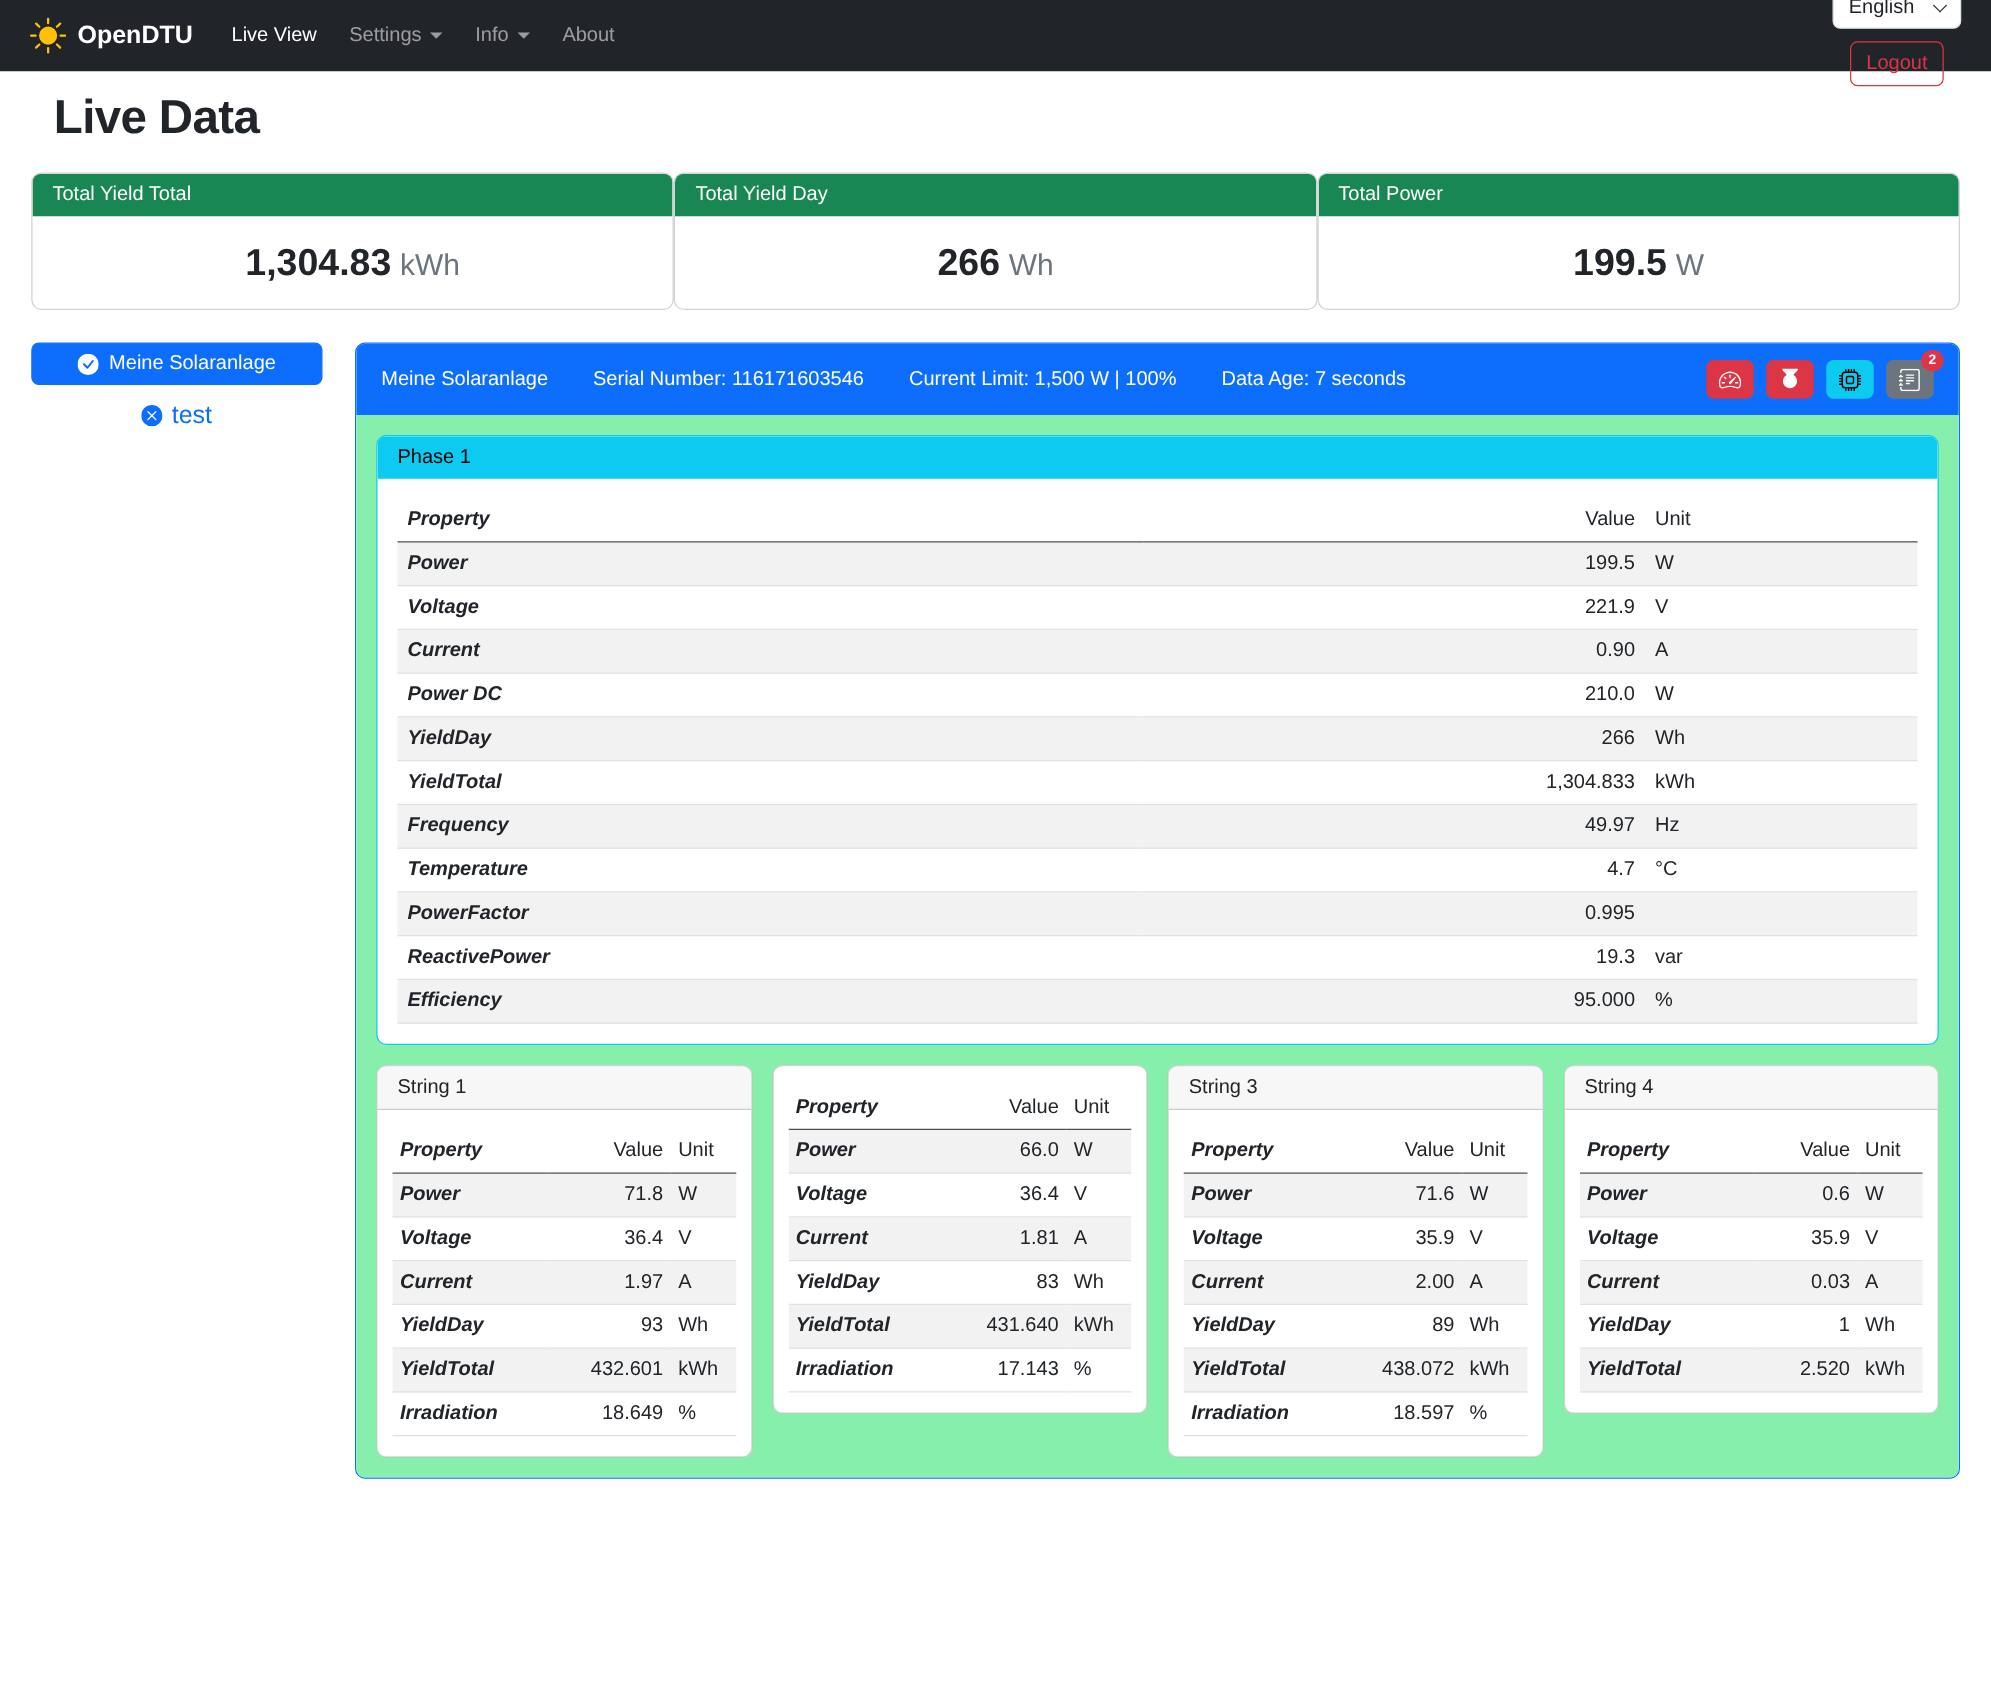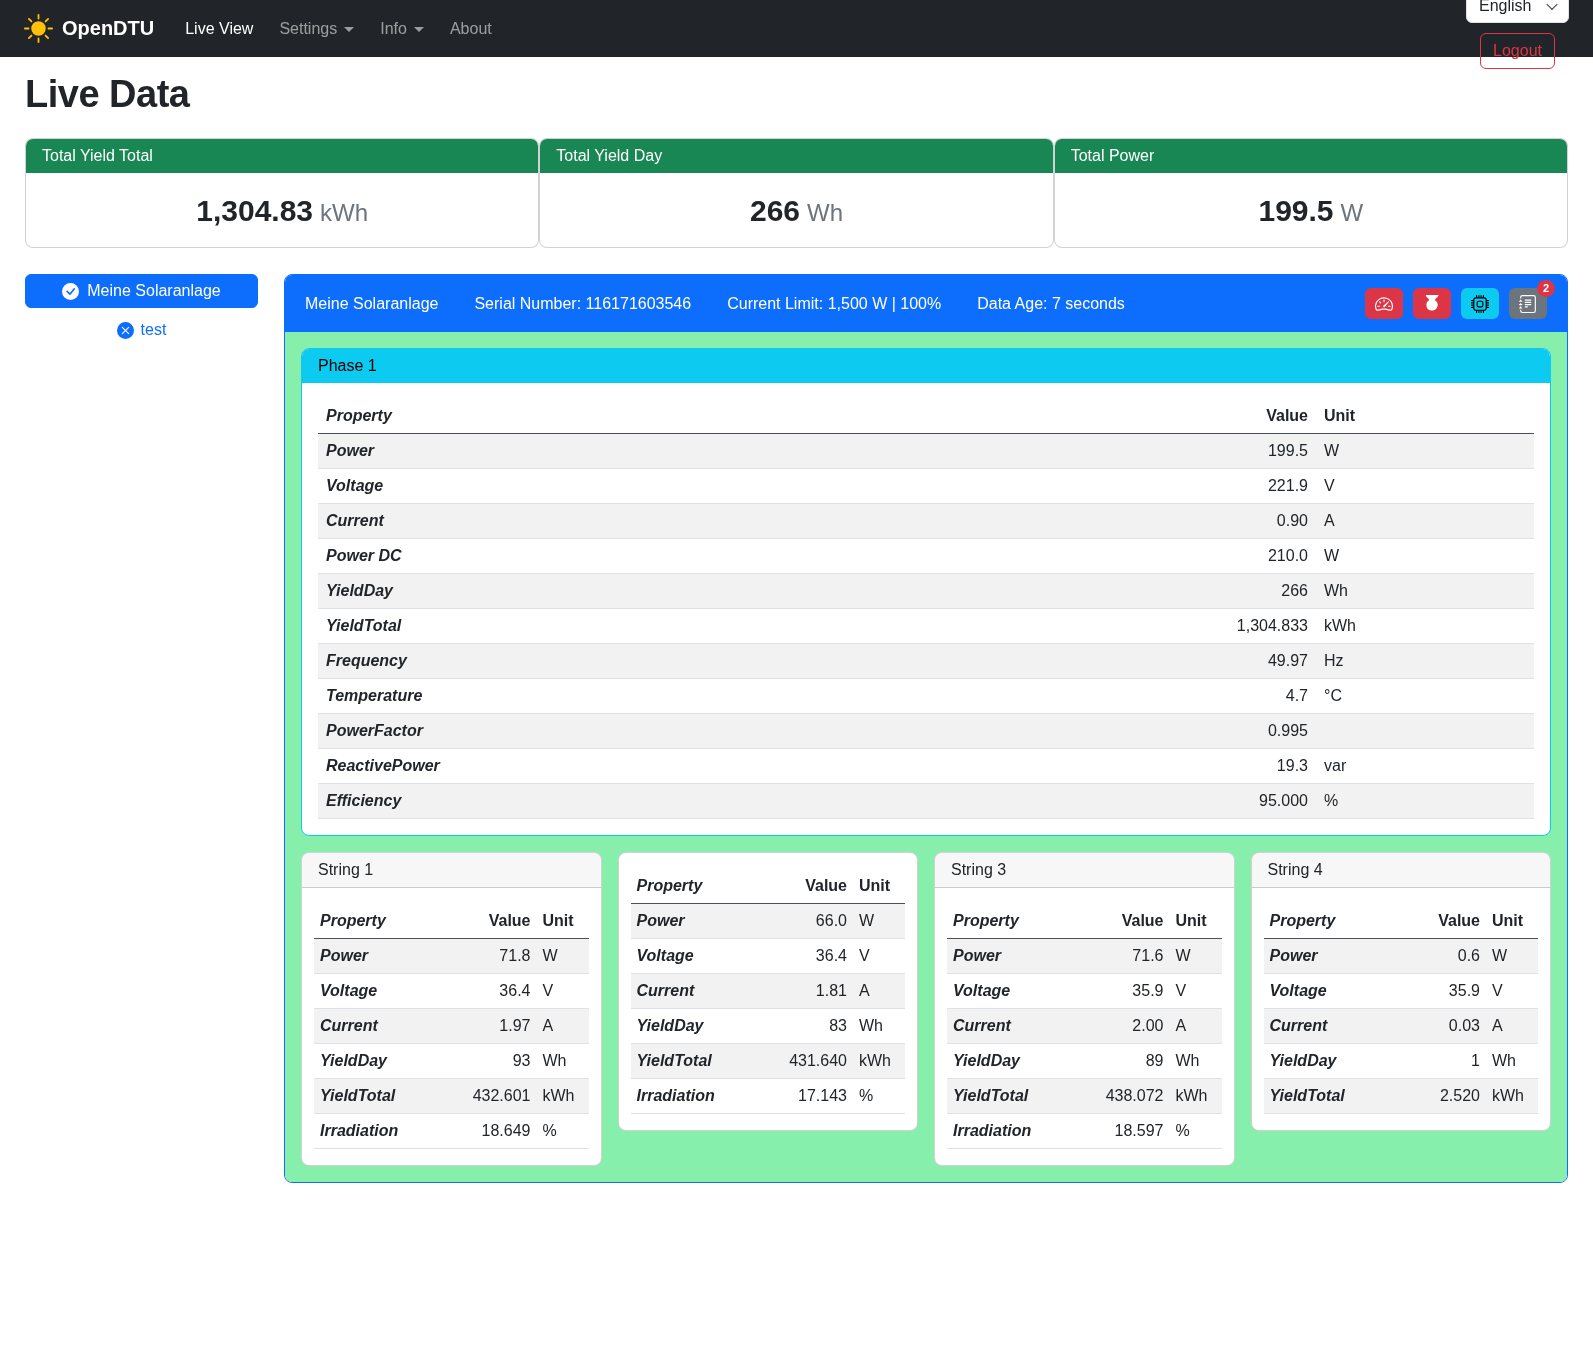--- a/index.html
+++ b/index.html
@@ -77,21 +77,21 @@
     border: 1px solid #dc3545;
     border-radius: 6px;
     padding: 8px 12px;
     font-size: 16px;
     font-family: "Liberation Sans", sans-serif;
     cursor: pointer;
   }
 
   
   .container { padding: 0 25px 30px; }
-  h1.page-title { font-size: 38px; font-weight: 700; margin: 16px 0 22px; letter-spacing: -0.5px; }
+  h1.page-title { font-size: 38px; font-weight: 700; margin: 16px 18px 22px; letter-spacing: -0.5px; }
 
   .card { border: 1px solid rgba(0,0,0,.175); border-radius: 8px; overflow: hidden; background: #fff; }
   .card-header { padding: 8px 16px; font-size: 16px; }
 
   
   .summary-row { display: flex; margin-bottom: 26px; }
   .summary-card { flex: 1; }
   .summary-card .card-header { background: #198754; color: #fff; }
   .summary-card .card-body { text-align: center; padding: 21px 16px 19px; }
   .summary-value { font-size: 30px; font-weight: 700; color: #212529; }
@@ -117,21 +117,21 @@
   }
   .inverter-btn .icon, .inverter-test .icon { display: flex; }
   .inverter-test {
     margin-top: 13px;
     display: flex;
     align-items: center;
     justify-content: center;
     gap: 7px;
     color: #0d6efd;
     cursor: pointer;
-    font-size: 16px;
+    font-size: 20px;
   }
 
   
   .main-card { flex: 1; border: 1px solid #0d6efd; border-radius: 8px; overflow: hidden; }
   .main-card-header {
     background: #0d6efd;
     color: #fff;
     padding: 13px 20px;
     display: flex;
     align-items: center;
@@ -174,21 +174,21 @@
 
   
   table.data-table { width: 100%; border-collapse: collapse; }
   .data-table th, .data-table td {
     padding: 8px;
     text-align: left;
     border-bottom: 1px solid #dee2e6;
     font-size: 16px;
     vertical-align: middle;
   }
-  .data-table thead th { border-bottom: 1px solid #495057; font-weight: 700; }
+  .data-table thead th { border-bottom: 1px solid #495057; font-weight: 400; }
   .data-table th.prop, .data-table td.prop { font-weight: 700; font-style: italic; }
   .data-table th.val, .data-table td.val { text-align: right; }
   .data-table tbody tr:nth-child(odd) { background: rgba(0,0,0,.05); }
   .phase-table th.unit { width: 218px; }
   .string-table th.unit { width: 52px; }
   .string-table th, .string-table td { padding: 8px 6px; }
 
   
   .strings-row { display: flex; gap: 16px; align-items: flex-start; }
   .string-card { flex: 1; }

